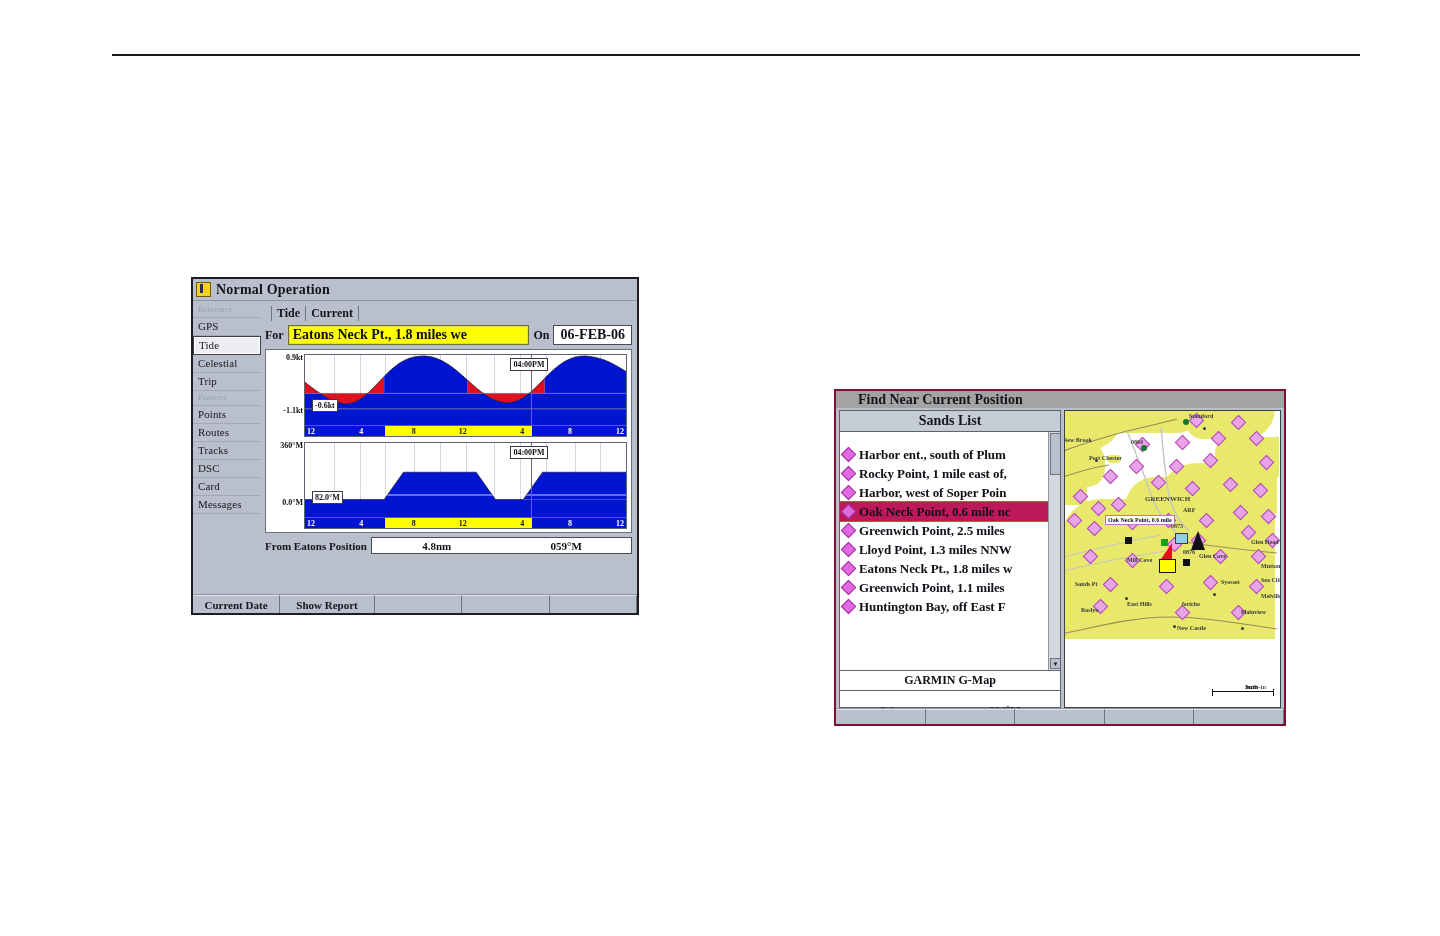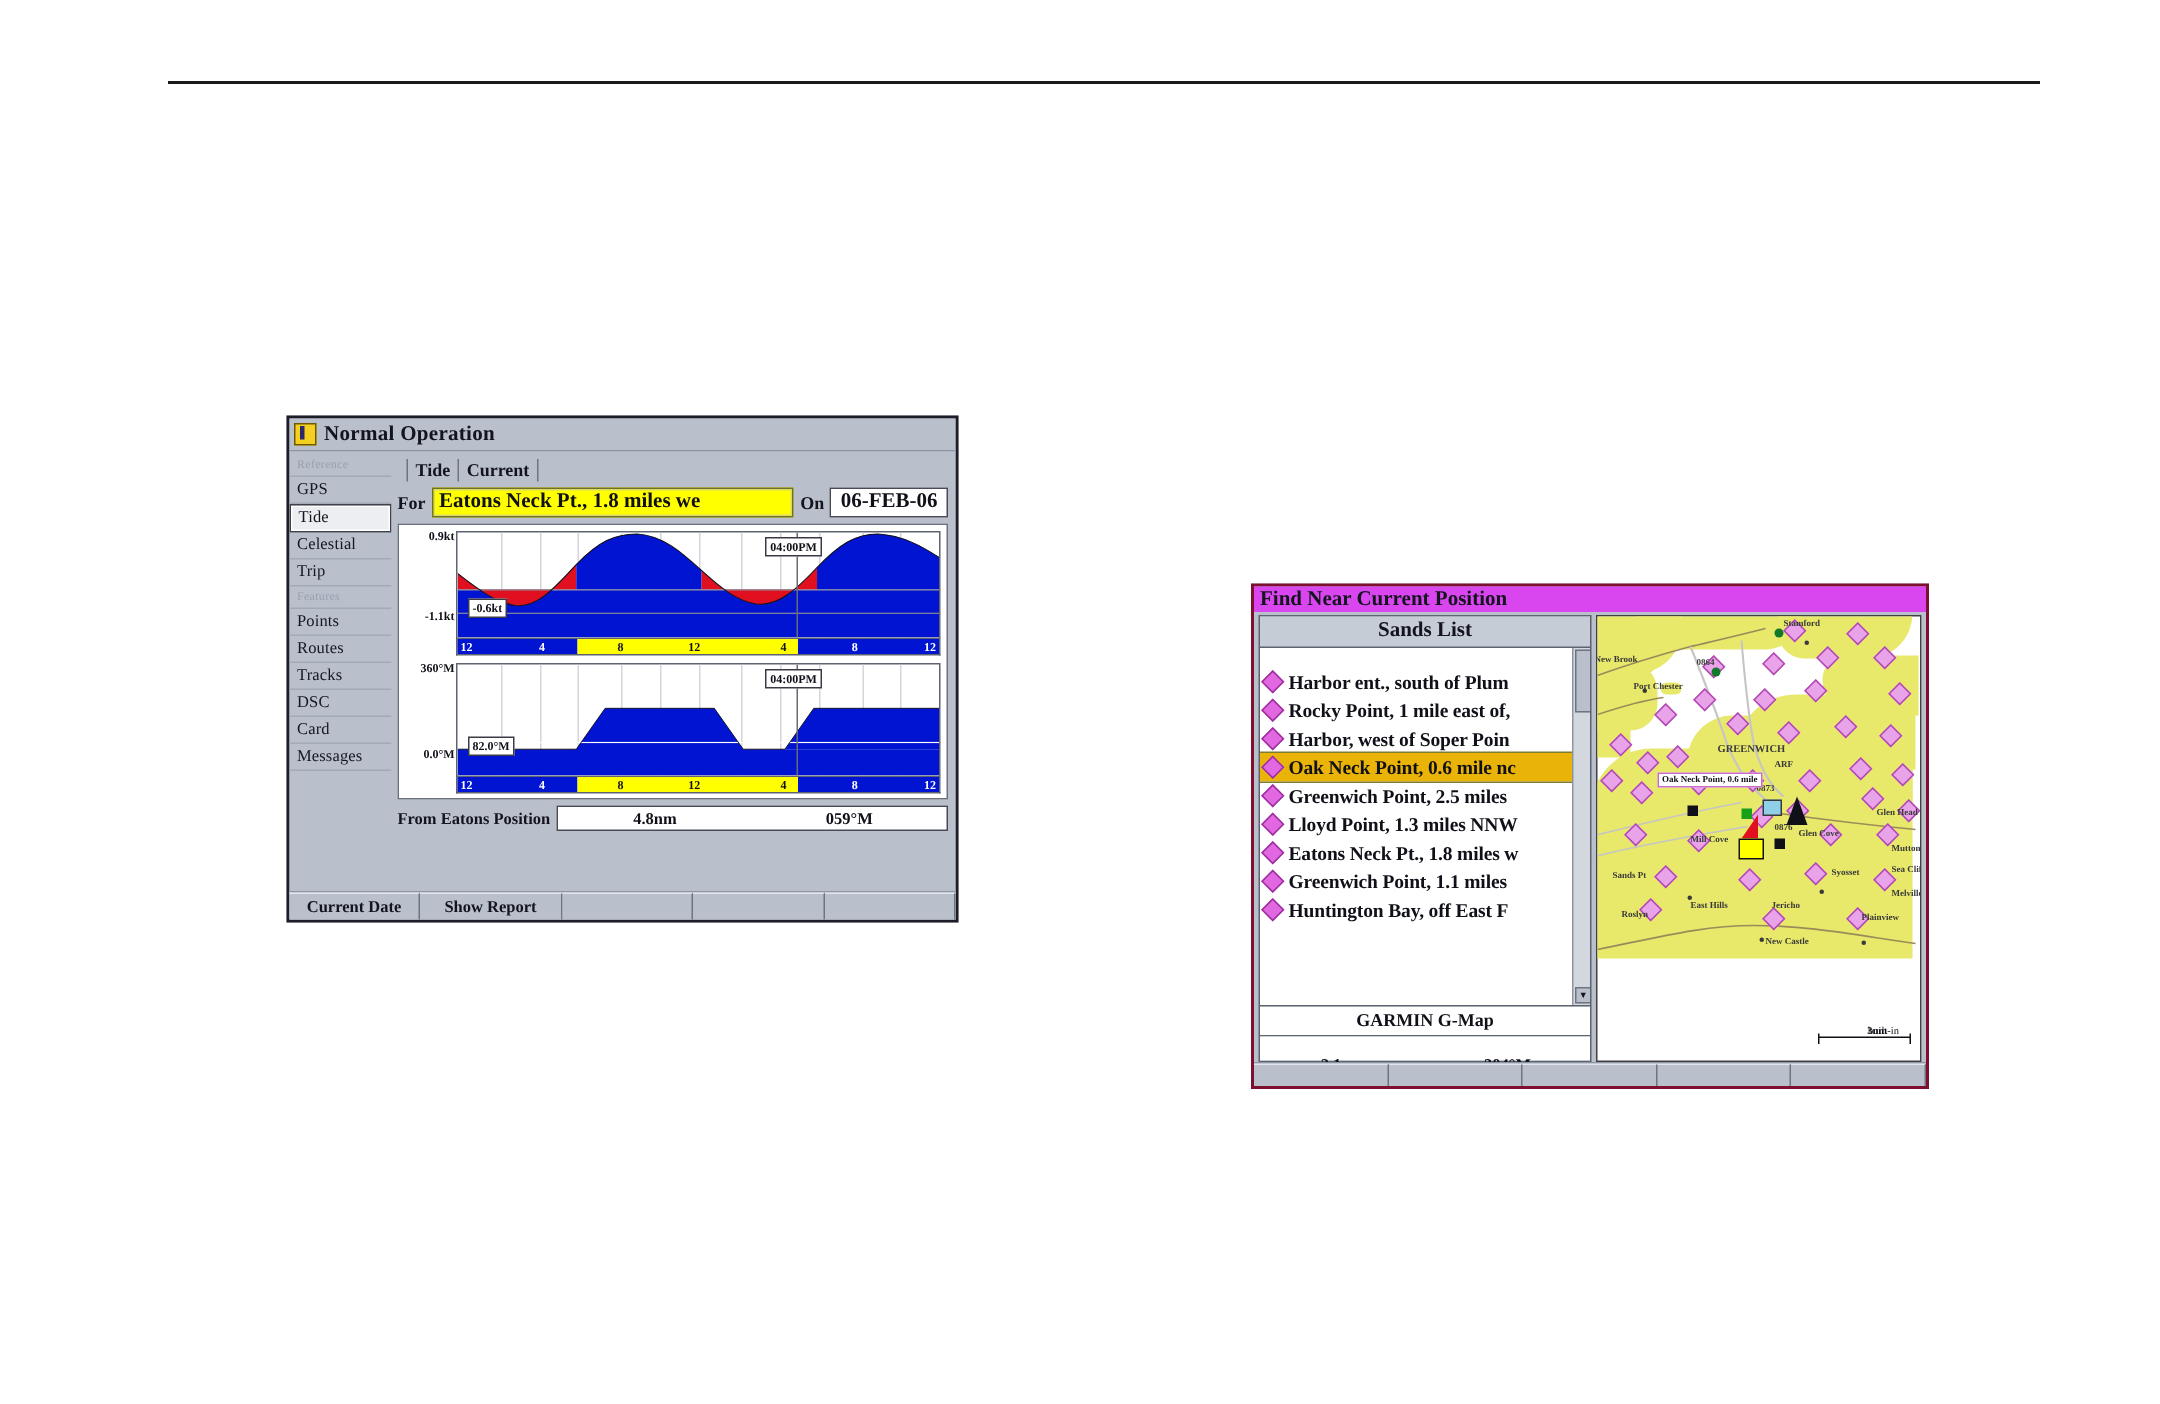--- a/index.html
+++ b/index.html
@@ -144,22 +144,22 @@
   .sk.k1{width:86px;}
   .sk.k2{width:94px;}
   .sk.kx{flex:1;}
 
   
   .find-window{
     position:absolute;left:834px;top:389px;width:452px;height:337px;
     border:2px solid #7d1030;background:#b9c0cc;box-sizing:border-box;
   }
   .find-title{
-    height:17px;background:#d946ef;display:flex;align-items:center;
-    padding-left:4px;
+    height:17px;background:#a3a3a3;display:flex;align-items:center;
+    padding-left:22px;
   }
   .find-title-text{font-size:14px;font-weight:bold;color:#14141e;white-space:nowrap;}
   .find-body{display:flex;height:300px;padding:2px 3px 0 3px;box-sizing:border-box;gap:3px;}
 
   .listpane{
     width:222px;flex:none;display:flex;flex-direction:column;
     border:1px solid #5d6370;background:#b9c0cc;box-sizing:border-box;
   }
   .filter-header{
     height:20px;display:flex;align-items:center;justify-content:center;
@@ -168,21 +168,21 @@
   }
   .listbox{
     flex:1;background:#ffffff;position:relative;overflow:hidden;
     border-bottom:1px solid #5d6370;
   }
   .listrows{padding:13px 0 0 0;}
   .lrow{
     display:flex;align-items:center;height:19px;padding-left:3px;
     white-space:nowrap;overflow:hidden;
   }
-  .lrow.sel{background:#eab308;outline:1px solid #7d7d30;font-family:Liberation Serif, serif;}
+  .lrow.sel{background:#be185d;outline:1px solid #7d7d30;font-family:Liberation Serif, serif;}
   .diamond{
     width:9px;height:9px;background:#e168e1;border:1px solid #9d2f9d;
     transform:rotate(45deg);margin-right:5px;flex:none;
   }
   .lrow .ltxt{
     font-size:13px;font-weight:bold;color:#101018;letter-spacing:-.1px;
   }
   .scrollbar{
     position:absolute;right:0;top:0;bottom:0;width:11px;background:#d3d7de;
     border-left:1px solid #8d94a2;

